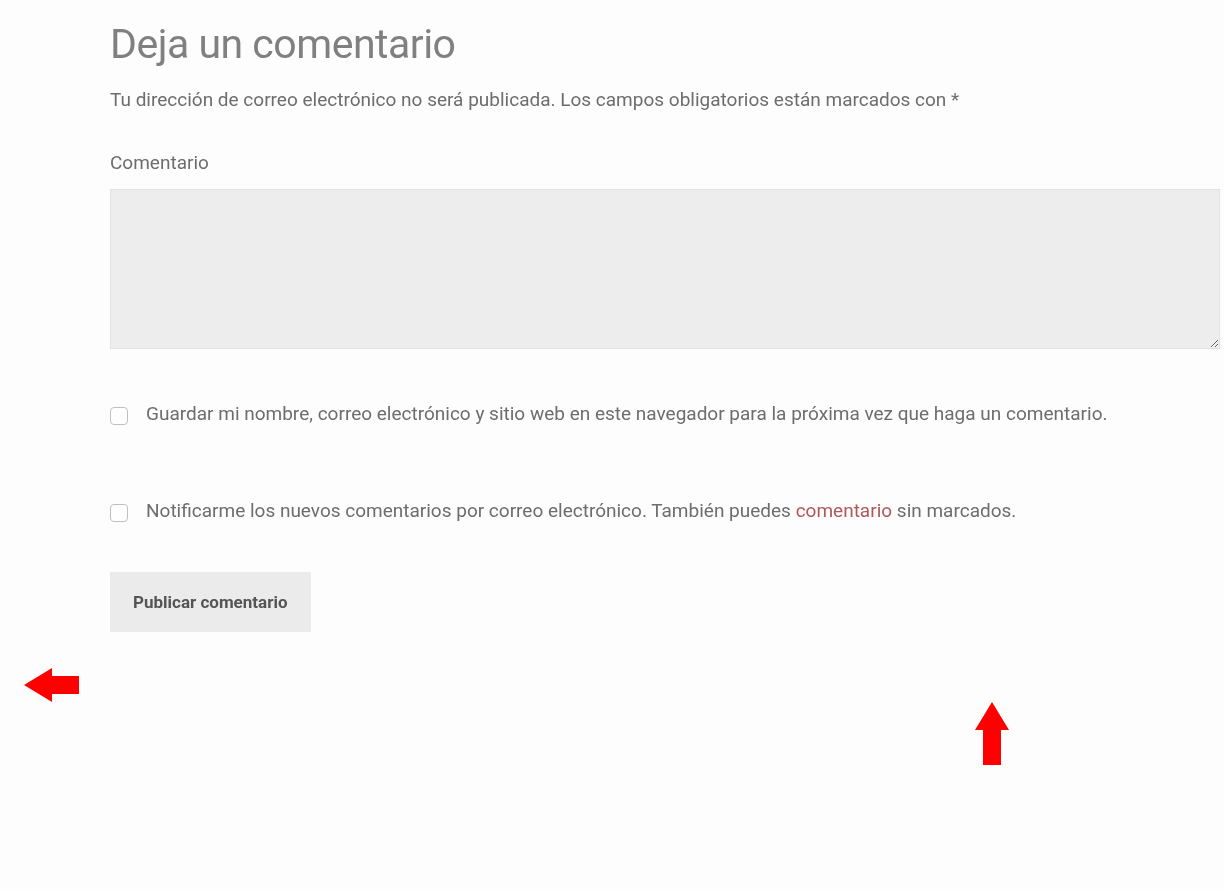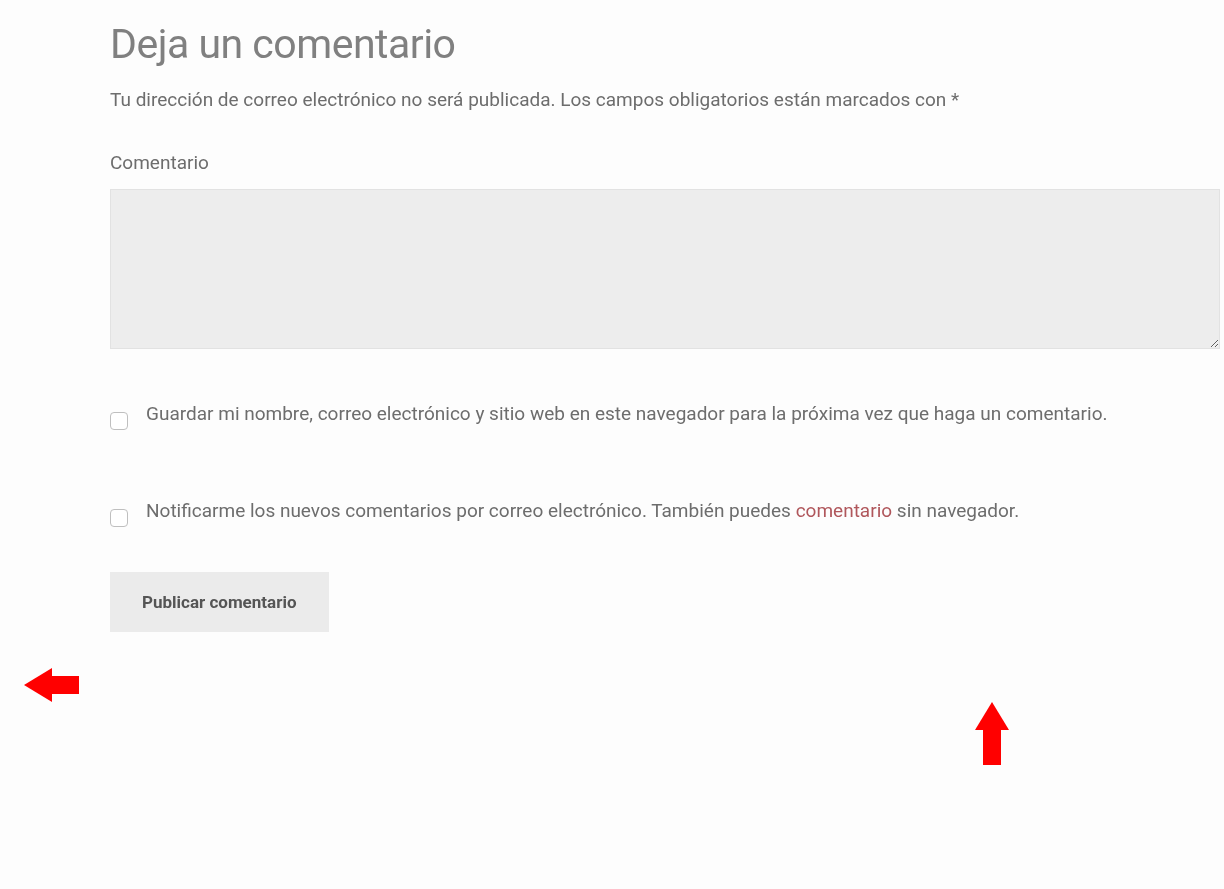--- a/index.html
+++ b/index.html
@@ -67,21 +67,21 @@
       width: 100%;
       height: 52px;
       background: #ededed;
       border: 1px solid #e2e2e2;
       padding: 10px;
       font-size: 16px;
       font-family: inherit;
     }
     .checkbox-row {
       display: flex;
-      align-items: flex-end;
+      align-items: center;
       margin-bottom: 35px;
       position: relative;
     }
     .checkbox-row.notify-row {
       margin-bottom: 45px;
       margin-top: 65px;
     }
     input[type="checkbox"] {
       width: 18px;
       height: 18px;
@@ -104,21 +104,21 @@
       color: #b0575c;
       text-decoration: none;
       cursor: pointer;
     }
     .submit-button {
       background: #ebebeb;
       border: none;
       color: #555555;
       font-size: 17px;
       font-weight: 700;
-      padding: 20px 32px;
+      padding: 20px 23px;
       cursor: pointer;
       font-family: inherit;
     }
     .arrow-left {
       position: absolute;
       left: 24px;
       top: 668px;
       width: 0;
       height: 0;
     }
@@ -176,21 +176,21 @@
 
 
   <div class="checkbox-row">
     <input type="checkbox" style="">
     <span class="checkbox-label">Guardar mi nombre, correo electrónico y sitio web en este navegador para la próxima vez que haga un comentario.</span>
   </div>
 
   <div class="checkbox-row notify-row">
     <input type="checkbox" style="">
     <span class="checkbox-label">
-      <span>Notificarme los nuevos comentarios por correo electrónico. También puedes </span><a class="subscribe-link">comentario</a><span> sin navegador.</span>
+      <span>Notificarme los nuevos comentarios por correo electrónico. También puedes </span><a class="subscribe-link">comentario</a><span> sin marcados.</span>
     </span>
   </div>
 
   <button class="submit-button">Publicar comentario</button>
 </div>
 
 <div class="arrow-left">
   <span class="arrow-left-shape"></span>
 </div>
 <div class="arrow-up">

